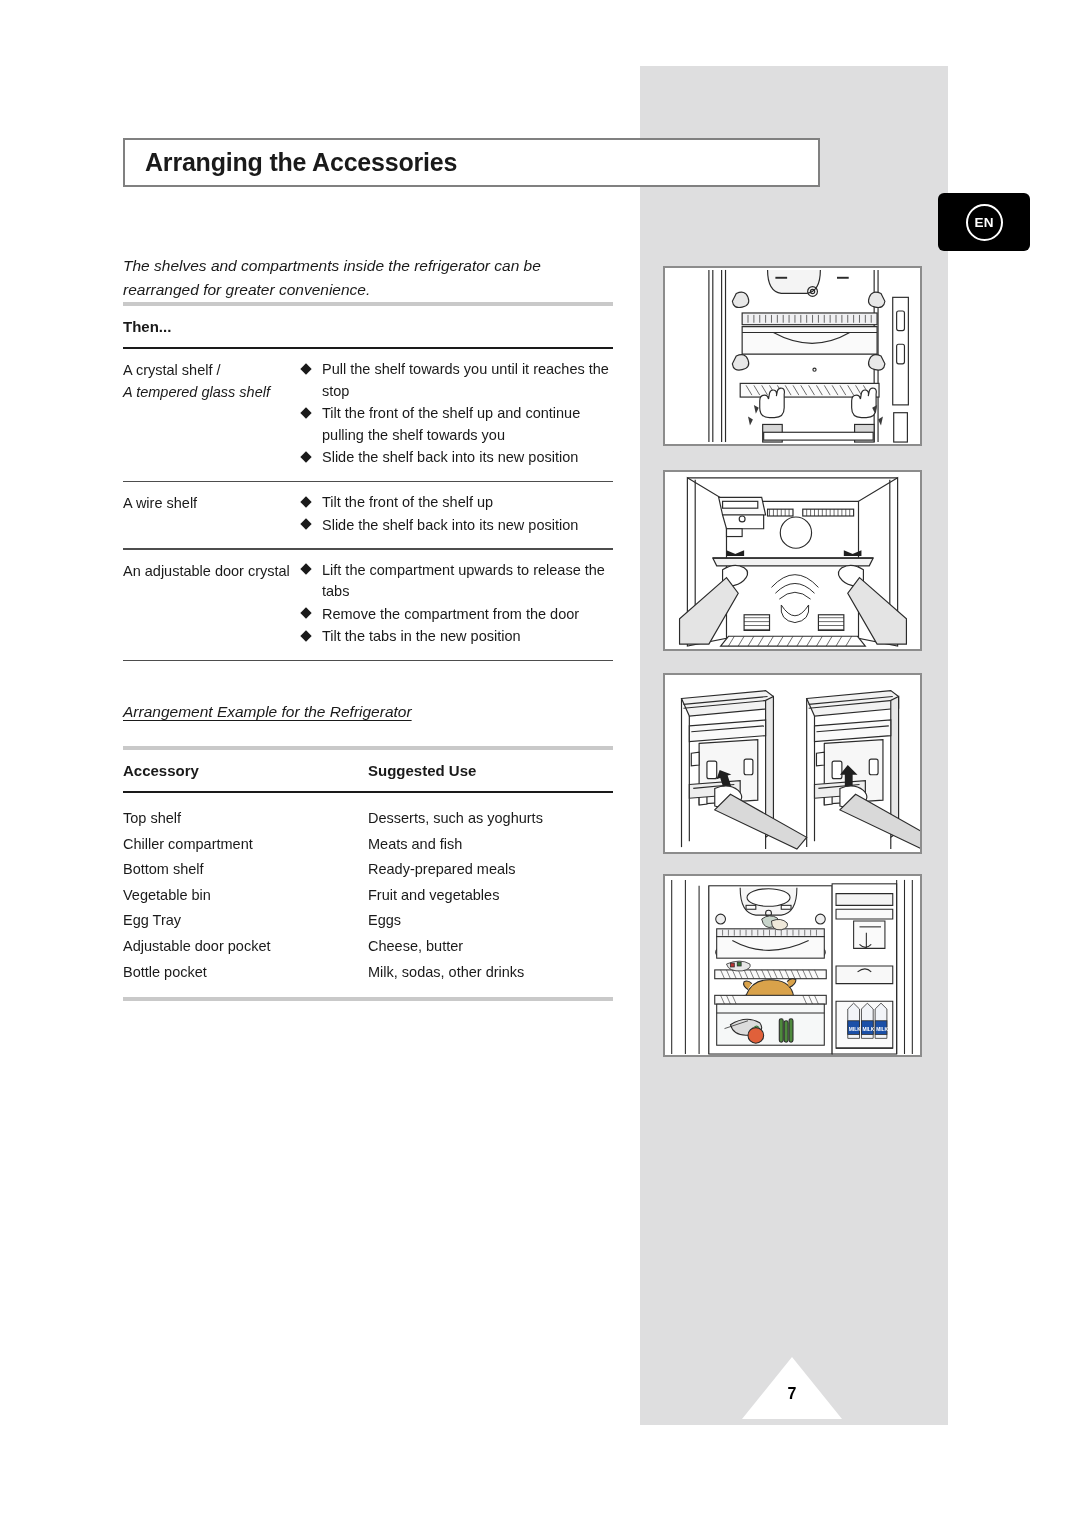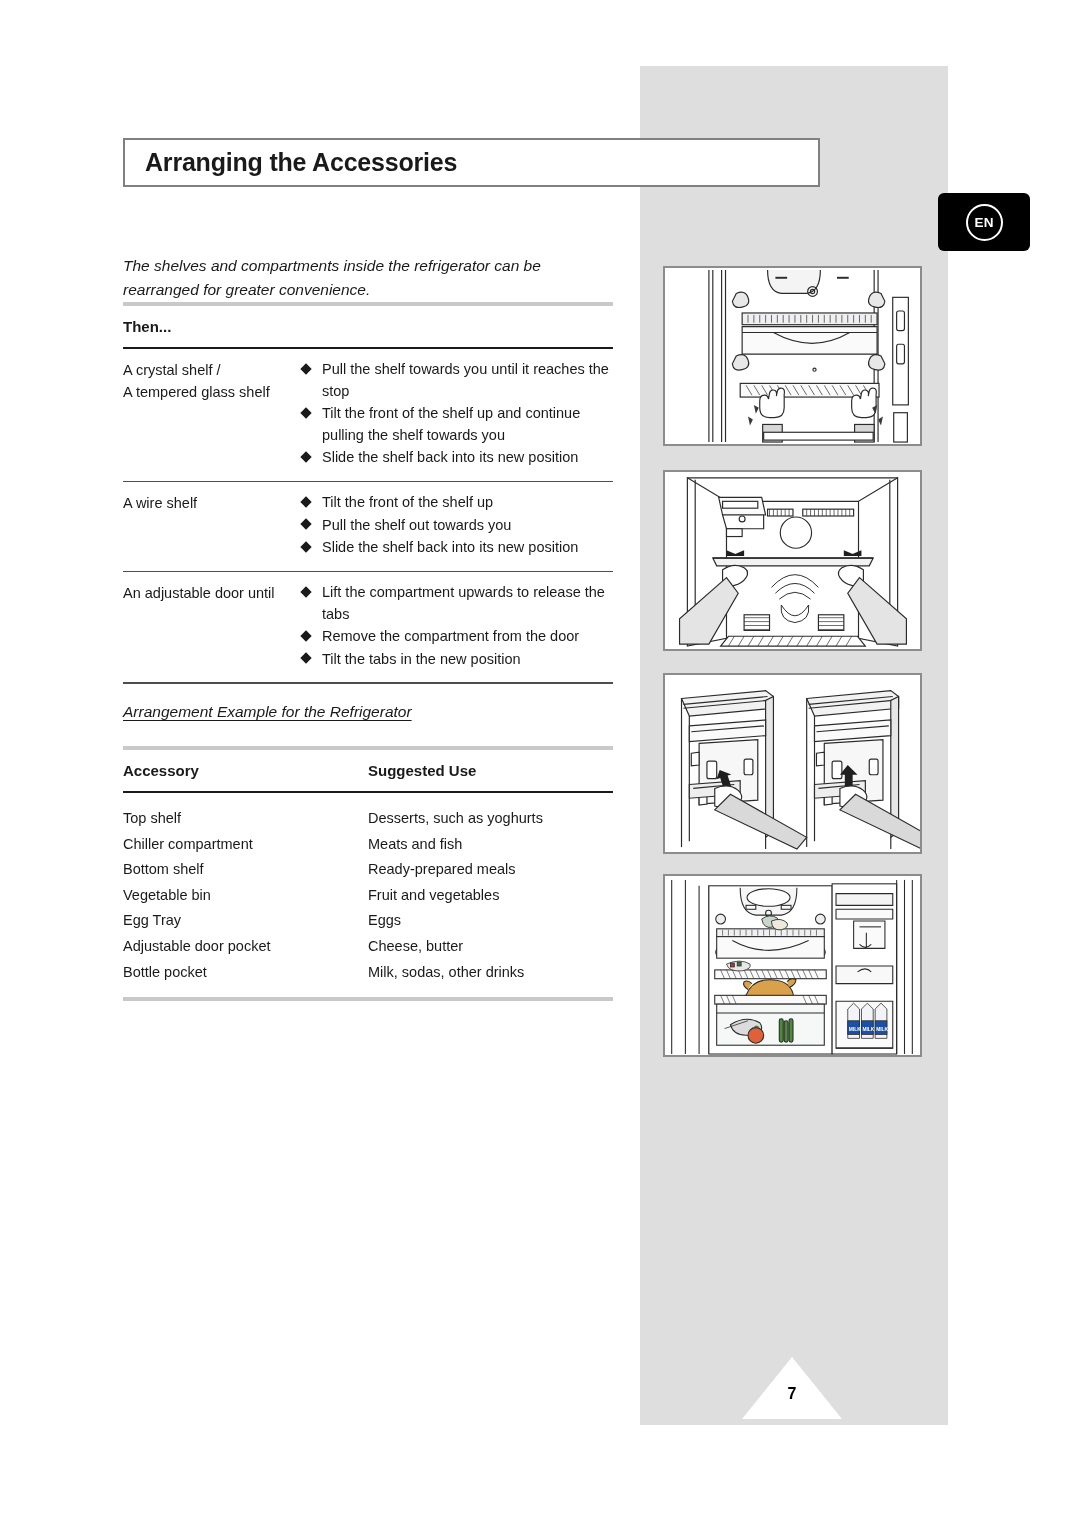--- a/index.html
+++ b/index.html
@@ -127,21 +127,21 @@
     font-weight: bold;
     line-height: 22px;
   }
   .thead { padding: 10px 0 9px 0; }
 
   .tbody-row { padding: 10px 0 11px 0; }
   .tbody-row .tcol-a {
     font-size: 14.5px;
     line-height: 22px;
   }
-  .tbody-row .tcol-a .ital { }
+  .tbody-row .tcol-a .ital { font-style: italic; }
 
   ul.steps {
     list-style: none;
     margin: 0;
     padding: 0;
   }
   ul.steps li {
     position: relative;
     padding-left: 22px;
     font-size: 14.5px;
@@ -259,31 +259,30 @@
 
   <div class="rule-row"></div>
 
   <div class="trow tbody-row">
     <div class="tcol-a">
       <div>A wire shelf</div>
     </div>
     <div class="tcol-b">
       <ul class="steps">
         <li><span class="dia"></span><span>Tilt the front of the shelf up</span></li>
-        <li><span class="dia"></span><span>Pull the shelf out towards you</span></li>
         <li><span class="dia"></span><span>Slide the shelf back into its new position</span></li>
       </ul>
     </div>
   </div>
 
   <div class="rule-row"></div>
 
   <div class="trow tbody-row">
     <div class="tcol-a">
-      <div>An adjustable door until</div>
+      <div>An adjustable door crystal</div>
     </div>
     <div class="tcol-b">
       <ul class="steps">
         <li><span class="dia"></span><span>Lift the compartment upwards to release the tabs</span></li>
         <li><span class="dia"></span><span>Remove the compartment from the door</span></li>
         <li><span class="dia"></span><span>Tilt the tabs in the new position</span></li>
       </ul>
     </div>
   </div>
 

